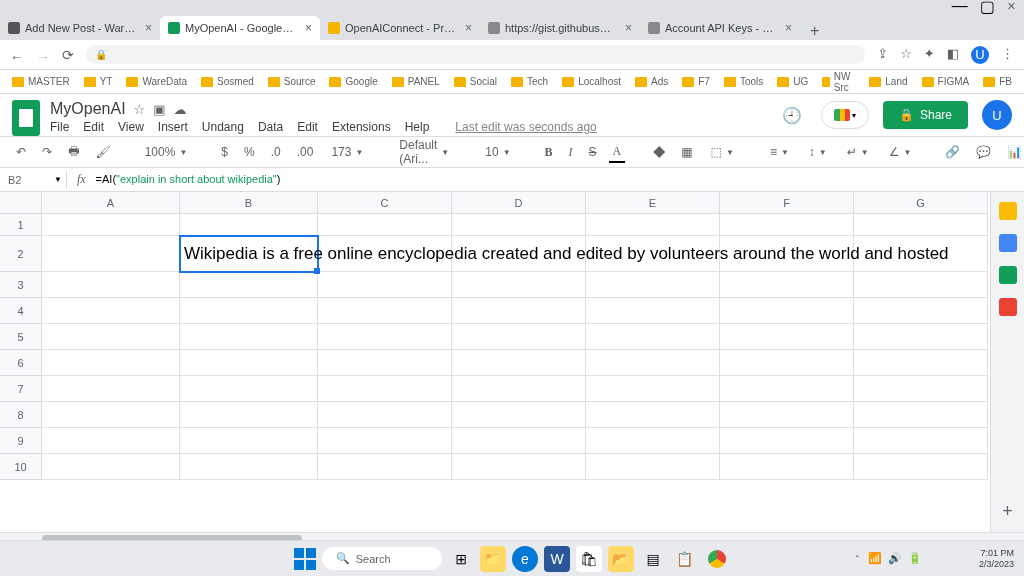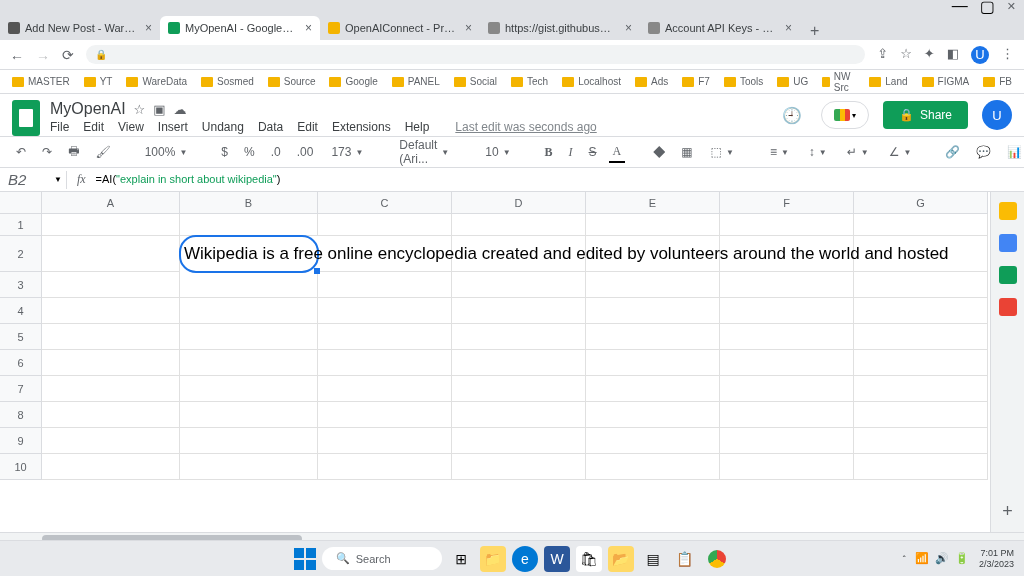--- a/index.html
+++ b/index.html
@@ -53,39 +53,39 @@
 .tb-sel { display: flex; align-items: center; gap: 4px; padding: 2px 6px; }
 .tb-sel .dd { font-size: 8px; }
 .bold { font-weight: bold; font-family: serif; }
 .italic { font-style: italic; font-family: serif; }
 .strike { text-decoration: line-through; }
 .text-a { border-bottom: 2px solid #000; font-family: serif; }
 .fill-bucket { width: 12px; height: 12px; background: #5f6368; clip-path: polygon(50% 0, 100% 50%, 50% 100%, 0 50%); }
 
 
 .formula-bar { height: 24px; display: flex; align-items: center; border-bottom: 1px solid #dadce0; font-size: 12px; }
-.cell-ref { width: 50px; padding: 0 8px; color: #5f6368; font-size: 15px; font-style: italic; }
+.cell-ref { width: 50px; padding: 0 8px; color: #5f6368; font-size: 11px; }
 .fb-sep { width: 1px; height: 18px; background: #dadce0; }
 .fx { padding: 0 10px; color: #5f6368; font-style: italic; font-family: serif; }
 .formula-text { font-family: monospace; font-size: 11px; }
 .f-fn { color: #000; }
 .f-str { color: #0f9d58; }
 
 
 .grid-wrap { display: flex; height: 340px; }
 .right-panel { width: 34px; background: #f1f3f4; border-left: 1px solid #dadce0; display: flex; flex-direction: column; align-items: center; gap: 14px; padding-top: 10px; }
 .rp-icon { width: 18px; height: 18px; border-radius: 3px; }
 .grid { flex: 1; overflow: hidden; position: relative; }
 .col-hdrs { display: flex; position: sticky; top: 0; }
 .corner { width: 42px; height: 22px; background: #f8f9fa; border-right: 1px solid #dadce0; border-bottom: 1px solid #dadce0; }
 .col-h { height: 22px; background: #f8f9fa; border-right: 1px solid #dadce0; border-bottom: 1px solid #dadce0; display: flex; align-items: center; justify-content: center; font-size: 11px; color: #5f6368; }
 .row { display: flex; }
 .row-h { width: 42px; background: #f8f9fa; border-right: 1px solid #dadce0; border-bottom: 1px solid #dadce0; display: flex; align-items: center; justify-content: center; font-size: 11px; color: #5f6368; }
 .cell { border-right: 1px solid #e0e0e0; border-bottom: 1px solid #e0e0e0; font-size: 13px; padding: 2px 4px; display: flex; align-items: center; overflow: visible; white-space: nowrap; position: relative; }
-.cell.selected { outline: 2px solid #1a73e8; outline-offset: -1px; z-index: 2; border-radius: 16px; }
+.cell.selected { outline: 2px solid #1a73e8; outline-offset: -1px; z-index: 2; }
 .cell.selected::after { content: ""; position: absolute; right: -3px; bottom: -3px; width: 6px; height: 6px; background: #1a73e8; }
 .cell-content { font-size: 17px; color: #000; position: absolute; left: 4px; white-space: nowrap; z-index: 1; }
 
 .hscroll { height: 12px; background: #f1f3f4; border-top: 1px solid #dadce0; position: relative; }
 .hscroll-thumb { position: absolute; left: 42px; width: 260px; height: 8px; top: 2px; background: #bdc1c6; border-radius: 4px; }
 
 
 .sheet-tabs { height: 30px; background: #f8f9fa; border-top: 1px solid #dadce0; display: flex; align-items: center; padding: 0 10px; gap: 10px; font-size: 12px; }
 .st-btn { color: #5f6368; cursor: pointer; font-size: 14px; }
 .sheet-tab { background: #fff; padding: 5px 14px; border-radius: 0; color: #0f9d58; border-bottom: 2px solid #0f9d58; display: flex; align-items: center; gap: 6px; cursor: pointer; }
@@ -93,21 +93,21 @@
 .explore-btn { width: 22px; height: 22px; background: #5f6368; border-radius: 3px; }
 
 
 .taskbar { position: absolute; bottom: 0; left: 0; right: 0; height: 36px; background: #e8eaed; display: flex; align-items: center; justify-content: center; gap: 6px; border-top: 1px solid #dadce0; }
 .tb-start { width: 22px; height: 22px; display: grid; grid-template-columns: 1fr 1fr; grid-template-rows: 1fr 1fr; gap: 2px; }
 .tb-start div { background: #0078d4; }
 .tb-search { background: #fff; border-radius: 16px; padding: 5px 14px; font-size: 11px; color: #5f6368; display: flex; align-items: center; gap: 6px; width: 120px; }
 .tb-app { width: 26px; height: 26px; border-radius: 4px; display: flex; align-items: center; justify-content: center; font-size: 14px; }
 .tb-right { position: absolute; right: 10px; display: flex; align-items: center; gap: 10px; font-size: 9px; color: #3c4043; }
 .tb-tray { display: flex; gap: 6px; font-size: 11px; }
-.tb-time { text-align: right; line-height: 1.2; }
+.tb-time { text-align: right; line-height: 1.2; margin-left: 47px; }
 </style>
 </head>
 <body>
 
 <div class="browser-top">
   <span>—</span>
   <span>▢</span>
   <span class="win-x">✕</span>
 </div>
 

